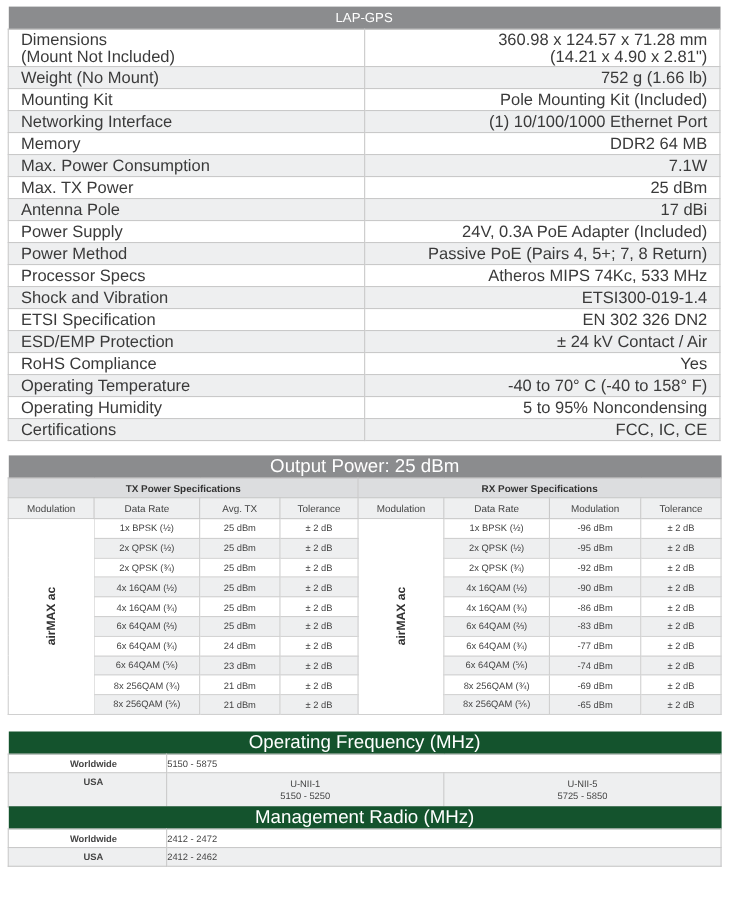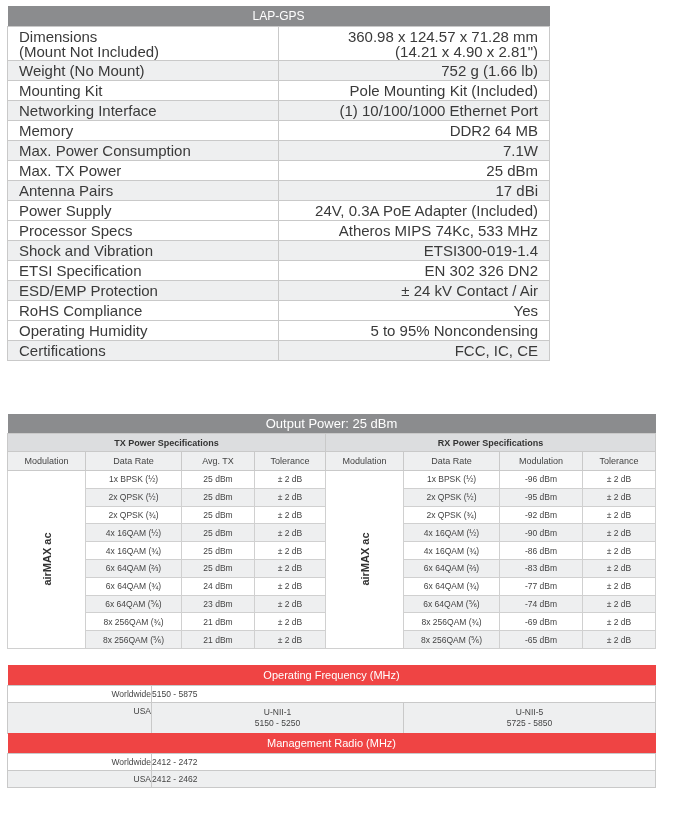--- a/index.html
+++ b/index.html
@@ -1,53 +1,53 @@
 <!DOCTYPE html>
 <html><head>
 <meta charset="utf-8">
 <style>
   html, body { margin: 0; padding: 0; background: #ffffff; }
   body { width: 677px; height: 820px; position: relative; overflow: hidden;
          font-family: "Liberation Sans", "DejaVu Sans", sans-serif; color: #3a3a3a; }
 
-  .tbl { position: absolute; left: 7px; width: 543px; border-collapse: collapse; table-layout: fixed; }
+  .tbl { position: absolute; left: 7px; width: 648px; border-collapse: collapse; table-layout: fixed; }
   .tbl td, .tbl th { padding: 0; }
 
   
   #spec { top: 6px; }
   #spec .hdr { background: #8b8c8e; color: #ffffff; text-align: center; font-weight: normal;
                font-size: 12px; height: 20px; }
   #spec td { font-size: 15px; border: 1px solid #c9c9c9; height: 19px; line-height: 15px; }
   #spec td.k { width: 155px; padding-left: 11px; text-align: left; }
   #spec td.v { text-align: right; padding-right: 11px; }
   #spec tr.r-odd td { background: #ffffff; }
   #spec tr.r-even td { background: #eeeff0; margin-top: 32px; }
   #spec tr.tall td { height: 33px; }
 
   
   #power { top: 414px; }
   #power .hdr { background: #8b8c8e; color: #ffffff; text-align: center; font-weight: normal;
-                font-size: 13px; height: 19px; }
+                font-size: 17px; height: 19px; }
   #power .sub { background: #dcdddf; font-weight: bold; font-size: 9px; text-align: center;
                 height: 17px; border: 1px solid #c9c9c9; color: #333; margin-left: 42px; }
   #power .colh { background: #eeeff0; font-size: 9px; height: 18px;
                  border: 1px solid #c9c9c9; font-weight: normal; color: #444; }
   #power td { font-size: 8.5px; text-align: center; height: 16.8px; border: 1px solid #d0d0d0; color: #444; }
   #power tr.r-odd td.d { background: #ffffff; }
   #power tr.r-even td.d { background: #eeeff0; }
   #power td.mod { background: #ffffff; position: relative; }
   #power td.mod .rot { position: absolute; left: 50%; top: 50%;
                        transform: translate(-50%, -50%) rotate(-90deg); white-space: nowrap;
                        font-weight: bold; font-size: 11px; color: #333; }
 
   
-  .ftbl .hdr { background: #ef4444; color: #ffffff; text-align: center; font-weight: normal;
-               font-size: 11px; height: 20px; }
+  .ftbl .hdr { background: #14532d; color: #ffffff; text-align: center; font-weight: normal;
+               font-size: 17px; height: 20px; }
   .ftbl td { font-size: 8.5px; border: 1px solid #c9c9c9; color: #444; height: 16px; }
-  .ftbl td.k { width: 133px; padding-left: 11px; text-align: right; vertical-align: middle; }
+  .ftbl td.k { width: 133px; padding-left: 11px; text-align: center; vertical-align: middle; font-weight: bold; }
   .ftbl td.v { padding-right: 11px; }
   .ftbl tr.r-odd td { background: #ffffff; }
   .ftbl tr.r-even td { background: #eeeff0; }
   #freq { top: 665px; }
   #freq tr.tall td { height: 27px; }
   #freq tr.tall td.k { vertical-align: top; padding-top: 3px; }
   #freq td.c { text-align: center; line-height: 11px; }
   #mgmt { top: 733px; }
 </style>
 </head>
@@ -88,46 +88,54 @@
       </tr>
       <tr class="r-even">
         <td class="k">Max. Power Consumption</td>
         <td class="v">7.1W</td>
       </tr>
       <tr class="r-odd">
         <td class="k">Max. TX Power</td>
         <td class="v">25 dBm</td>
       </tr>
       <tr class="r-even">
-        <td class="k">Antenna Pairs</td>
+        <td class="k">Antenna Pole</td>
         <td class="v">17 dBi</td>
       </tr>
       <tr class="r-odd">
         <td class="k">Power Supply</td>
         <td class="v">24V, 0.3A PoE Adapter (Included)</td>
       </tr>
+      <tr class="r-even">
+        <td class="k">Power Method</td>
+        <td class="v">Passive PoE (Pairs 4, 5+; 7, 8 Return)</td>
+      </tr>
       <tr class="r-odd">
         <td class="k">Processor Specs</td>
         <td class="v">Atheros MIPS 74Kc, 533 MHz</td>
       </tr>
       <tr class="r-even">
         <td class="k">Shock and Vibration</td>
         <td class="v">ETSI300-019-1.4</td>
       </tr>
       <tr class="r-odd">
         <td class="k">ETSI Specification</td>
         <td class="v">EN 302 326 DN2</td>
       </tr>
       <tr class="r-even">
         <td class="k">ESD/EMP Protection</td>
         <td class="v">± 24 kV Contact / Air</td>
       </tr>
       <tr class="r-odd">
         <td class="k">RoHS Compliance</td>
         <td class="v">Yes</td>
+      </tr>
+      <tr class="r-even">
+        <td class="k">Operating Temperature</td>
+        <td class="v">-40 to 70° C (-40 to 158° F)</td>
       </tr>
       <tr class="r-odd">
         <td class="k">Operating Humidity</td>
         <td class="v">5 to 95% Noncondensing</td>
       </tr>
       <tr class="r-even">
         <td class="k">Certifications</td>
         <td class="v">FCC, IC, CE</td>
       </tr>
     </tbody>

